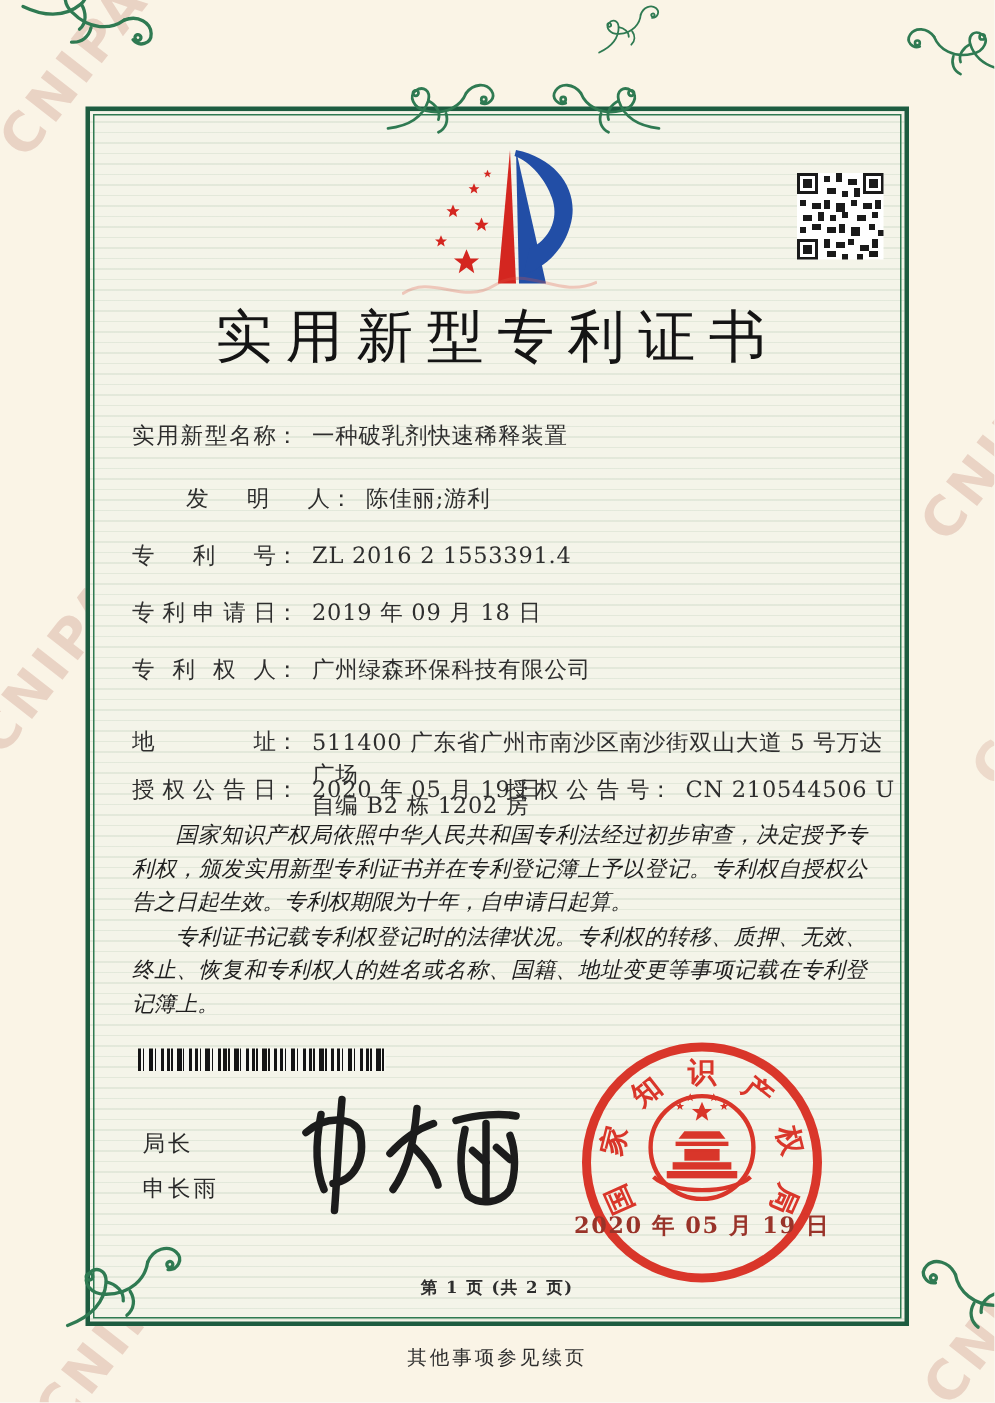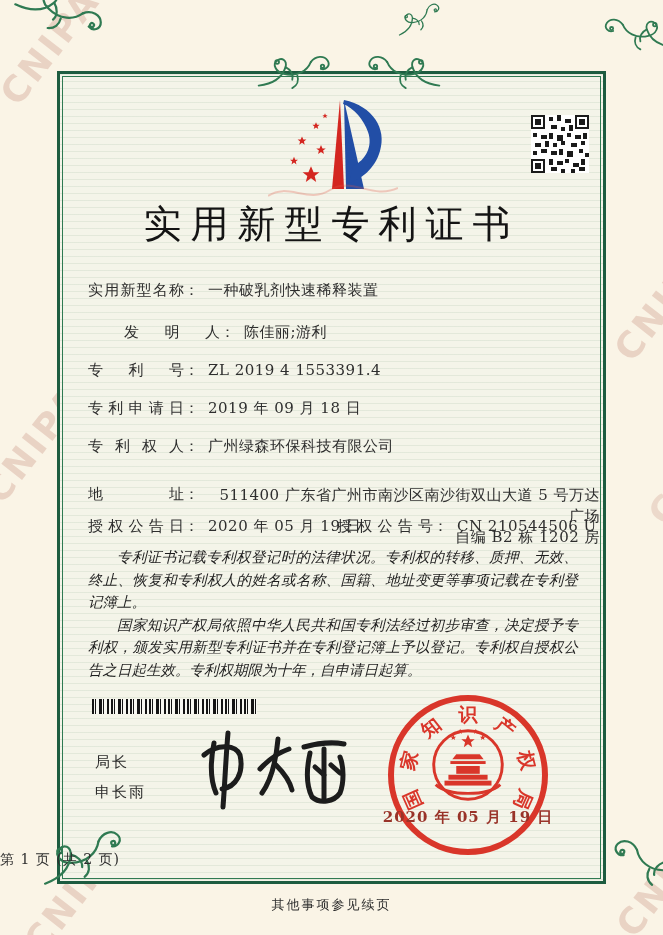--- a/index.html
+++ b/index.html
@@ -38,21 +38,21 @@
   .title{
     position:absolute; left:0; right:0; top:199px; text-align:center;
     font-size:38px; font-weight:400; letter-spacing:9px; color:#141414; white-space:nowrap;
   }
   
   .frow{ position:absolute; left:88px; font-size:15px; color:#2e2e2e; white-space:nowrap; }
   .flabel{
     display:inline-block; width:96px; text-align:justify; text-align-last:justify; vertical-align:top;
   }
   .fcolon{ display:inline-block; vertical-align:top; }
-  .fvalue{ display:inline-block; padding-left:9px; vertical-align:top; letter-spacing:.5px;text-align:right; }
+  .fvalue{ display:inline-block; padding-left:9px; vertical-align:top; letter-spacing:.5px; }
   .addr-wrap{ white-space:normal; width:392px; line-height:21px; }
   .pair2{ position:absolute; left:249px; top:0; }
   
   .legal{
     position:absolute; left:88px; top:546px; width:490px;
     font-size:14.5px; line-height:22.5px; color:#1e1e1e; text-align:justify;
     font-style:italic;
   }
   .legal p{ margin:0; text-indent:2em; }
   
@@ -76,22 +76,22 @@
     position:absolute; left:50%; top:50%;
     font-size:19px; font-weight:700; color:#d8281c; font-family:"DejaVu Serif", serif;
   }
   .seal-emblem{ position:absolute; left:37px; top:27px; width:94px; height:94px; }
   .seal-date{
     position:absolute; left:50%; top:117px; transform:translateX(-50%);
     font-size:15px; font-weight:700; color:#93251b; white-space:nowrap; letter-spacing:1px;
   }
   
   .page-info{
-    position:absolute; left:0; right:0; top:851px; text-align:left;
-    font-size:14px; color:#2e2e2e; letter-spacing:1px;
+    position:absolute; left:0; right:0; top:851px; text-align:center;
+    font-size:11px; color:#2e2e2e; letter-spacing:1px;font-weight:bold;
   }
   .cont-note{
     position:absolute; left:0; right:0; top:896px; text-align:center;
     font-size:13px; color:#2e2e2e; letter-spacing:2px;
   }
 </style>
 </head>
 <body>
 
 <div class="page">
@@ -213,41 +213,41 @@
 
   <div class="title">实用新型专利证书</div>
 
   <div class="frow" style="top:281px;">
     <span class="flabel">实用新型名称</span><span class="fcolon">：</span><span class="fvalue">一种破乳剂快速稀释装置</span>
   </div>
   <div class="frow" style="top:323px;margin-left:36px;">
     <span class="flabel">发明人</span><span class="fcolon">：</span><span class="fvalue">陈佳丽;游利</span>
   </div>
   <div class="frow" style="top:361px;">
-    <span class="flabel">专利号</span><span class="fcolon">：</span><span class="fvalue">ZL 2019 4 1553391.4</span>
+    <span class="flabel">专利号</span><span class="fcolon">：</span><span class="fvalue">ZL 2016 2 1553391.4</span>
   </div>
   <div class="frow" style="top:399px;">
     <span class="flabel">专利申请日</span><span class="fcolon">：</span><span class="fvalue">2019 年 09 月 18 日</span>
   </div>
   <div class="frow" style="top:437px;">
     <span class="flabel">专利权人</span><span class="fcolon">：</span><span class="fvalue">广州绿森环保科技有限公司</span>
   </div>
   <div class="frow" style="top:474px;margin-top:11px;">
     <span class="flabel">地址</span><span class="fcolon">：</span><span class="fvalue addr-wrap"><span>511400 广东省广州市南沙区南沙街双山大道 5 号万达广场</span><br><span>自编 B2 栋 1202 房</span></span>
   </div>
   <div class="frow" style="top:517px;">
     <span class="flabel">授权公告日</span><span class="fcolon">：</span><span class="fvalue">2020 年 05 月 19 日</span>
     <span class="pair2">
       <span class="flabel">授权公告号</span><span class="fcolon">：</span><span class="fvalue">CN 210544506 U</span>
     </span>
   </div>
 
   <div class="legal">
+    <p>国家知识产权局依照中华人民共和国专利法经过初步审查，决定授予专利权，颁发实用新型专利证书并在专利登记簿上予以登记。专利权自授权公告之日起生效。专利权期限为十年，自申请日起算。</p>
     <p>专利证书记载专利权登记时的法律状况。专利权的转移、质押、无效、终止、恢复和专利权人的姓名或名称、国籍、地址变更等事项记载在专利登记簿上。</p>
-    <p>国家知识产权局依照中华人民共和国专利法经过初步审查，决定授予专利权，颁发实用新型专利证书并在专利登记簿上予以登记。专利权自授权公告之日起生效。专利权期限为十年，自申请日起算。</p>
   </div>
 
   <div class="barcode"></div>
 
   <div class="signoff-label" style="top:753px;">局长</div>
   <div class="signoff-label" style="top:783px;">申长雨</div>
 
   <svg class="signature" viewBox="0 0 160 86">
     <g stroke="#1c1c1c" stroke-width="5" fill="none" stroke-linecap="round" stroke-linejoin="round">
       <path d="M22,16 C18,36 18,52 24,66"></path>

